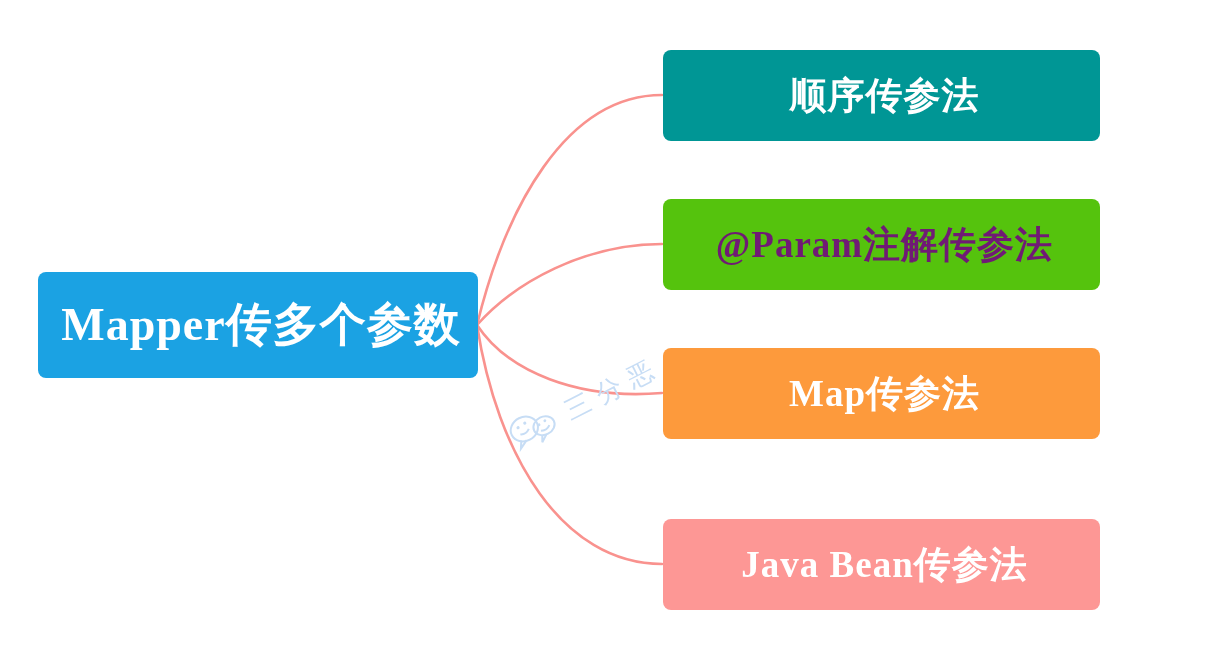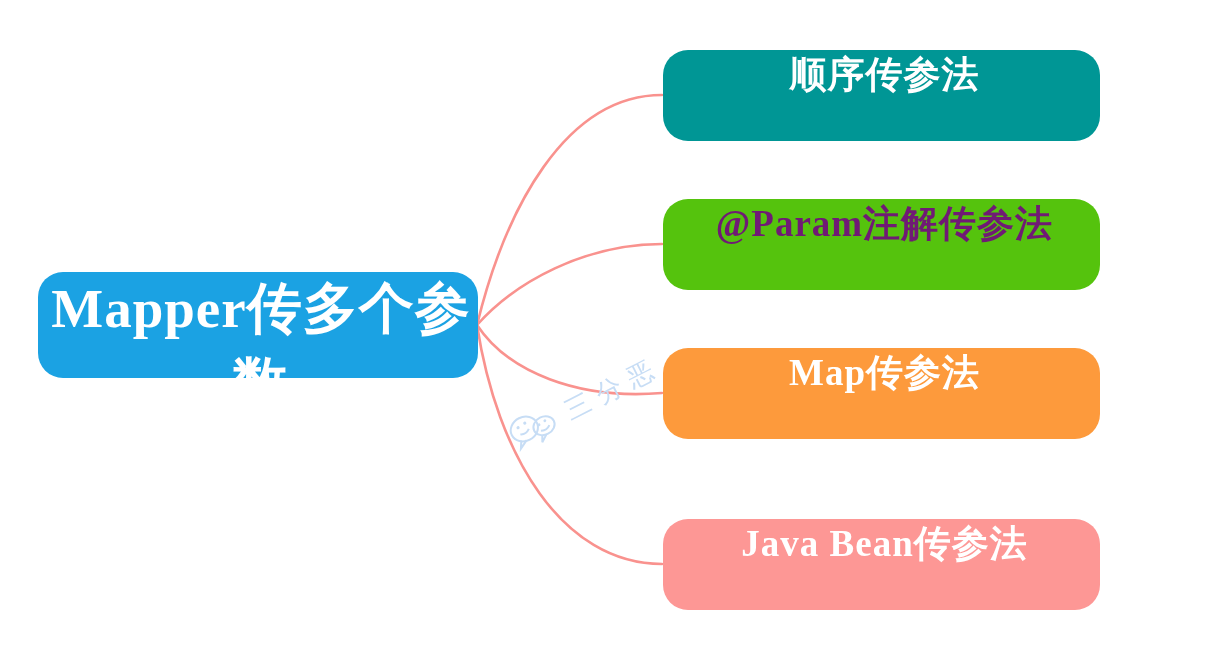--- a/index.html
+++ b/index.html
@@ -23,34 +23,35 @@
     height: 656px;
   }
   .connector-layer path {
     fill: none;
     stroke-width: 2.6px;
     stroke-linecap: round;
   }
   .node {
     position: absolute;
     display: flex;
+    align-items: center;
     justify-content: center;
-    border-radius: 25px;
+    border-radius: 8px;
     color: #ffffff;
     font-weight: bold;
     text-align: center;
     box-sizing: border-box;
     padding-left: 6px;
   }
   .node.root {
     left: 38px;
     top: 272px;
     width: 440px;
     height: 106px;
-    font-size: 55px;
+    font-size: 46px;
     letter-spacing: 1px;
   }
   .node.child {
     left: 663px;
     width: 437px;
     height: 91px;
     font-size: 37px;
     letter-spacing: 1px;
   }
   .node.child-0 { top: 50px;  }

